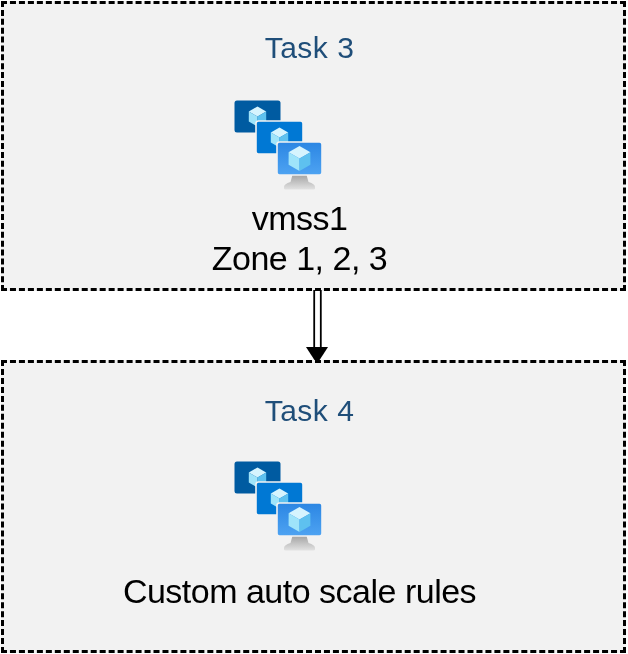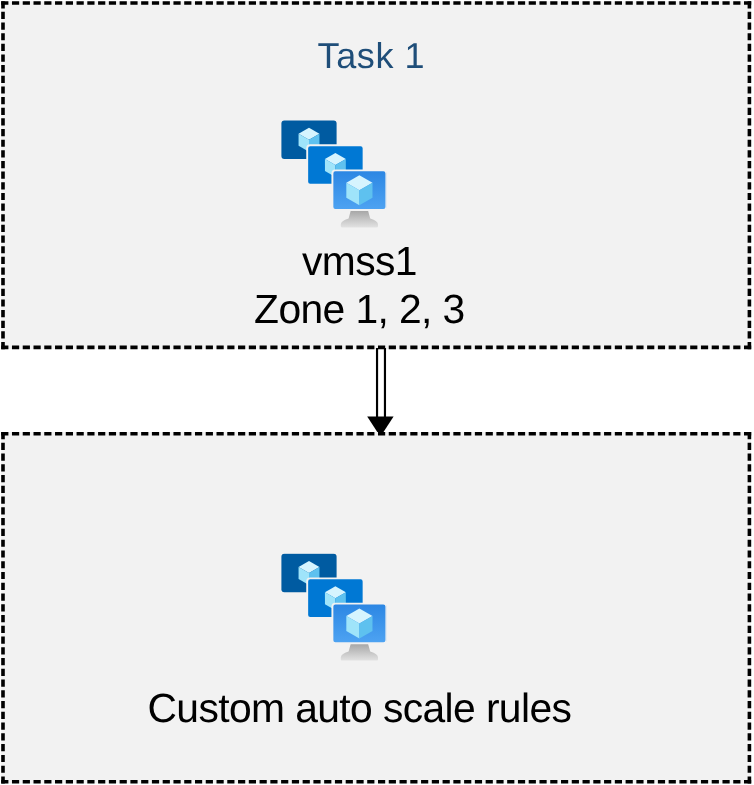--- a/index.html
+++ b/index.html
@@ -66,21 +66,21 @@
     width: 27px;
     height: 75px;
   }
 </style>
 </head>
 <body>
 
 <div class="canvas">
 
   <section class="task-box box-0">
-    <h2 class="task-title">Task 1</h2>
+    <h2 class="task-title">Task 3</h2>
 
     <div class="icon-wrap">
       <svg width="88" height="90" viewBox="0 0 88 90" xmlns="http://www.w3.org/2000/svg">
         <defs>
           <linearGradient id="fg0" x1="0" y1="0" x2="0" y2="1">
             <stop offset="0" stop-color="#2B86E3"></stop>
               <stop offset="1" stop-color="#4EA3F2"></stop>
           </linearGradient>
           <linearGradient id="sg0" x1="0" y1="0" x2="0" y2="1">
             <stop offset="0" stop-color="#9B9B9B"></stop>
@@ -115,20 +115,21 @@
 
   <div class="connector">
     <svg width="27" height="75" viewBox="0 0 27 75" xmlns="http://www.w3.org/2000/svg">
       <line x1="11.2" y1="0" x2="11.2" y2="59" stroke="#000000" stroke-width="1.8"></line>
       <line x1="17.8" y1="0" x2="17.8" y2="59" stroke="#000000" stroke-width="1.8"></line>
       <polygon points="3,57 25,57 14,74" fill="#000000"></polygon>
     </svg>
   </div>
 
   <section class="task-box box-1">
+    <h2 class="task-title">Task 4</h2>
 
     <div class="icon-wrap">
       <svg width="88" height="90" viewBox="0 0 88 90" xmlns="http://www.w3.org/2000/svg">
         <defs>
           <linearGradient id="fg1" x1="0" y1="0" x2="0" y2="1">
             <stop offset="0" stop-color="#2B86E3"></stop>
               <stop offset="1" stop-color="#4EA3F2"></stop>
           </linearGradient>
           <linearGradient id="sg1" x1="0" y1="0" x2="0" y2="1">
             <stop offset="0" stop-color="#9B9B9B"></stop>

